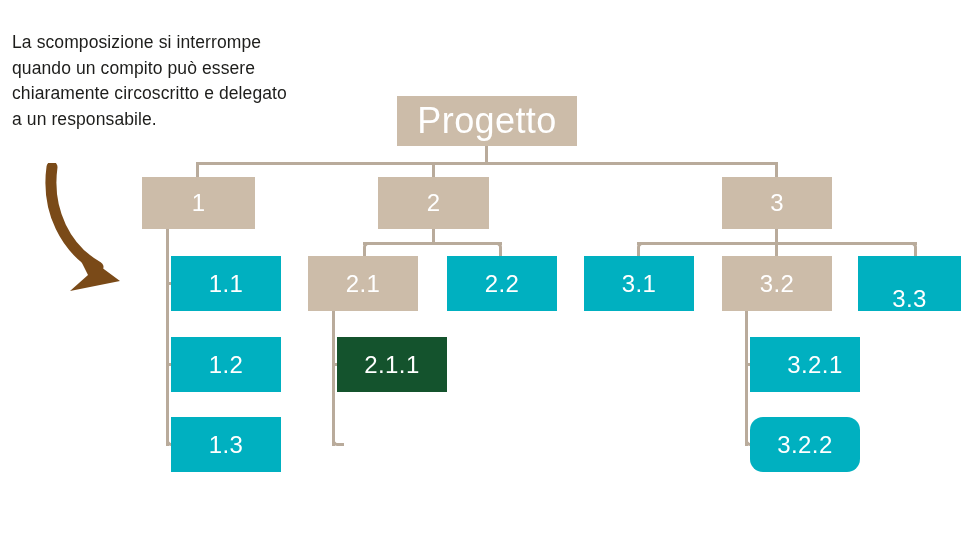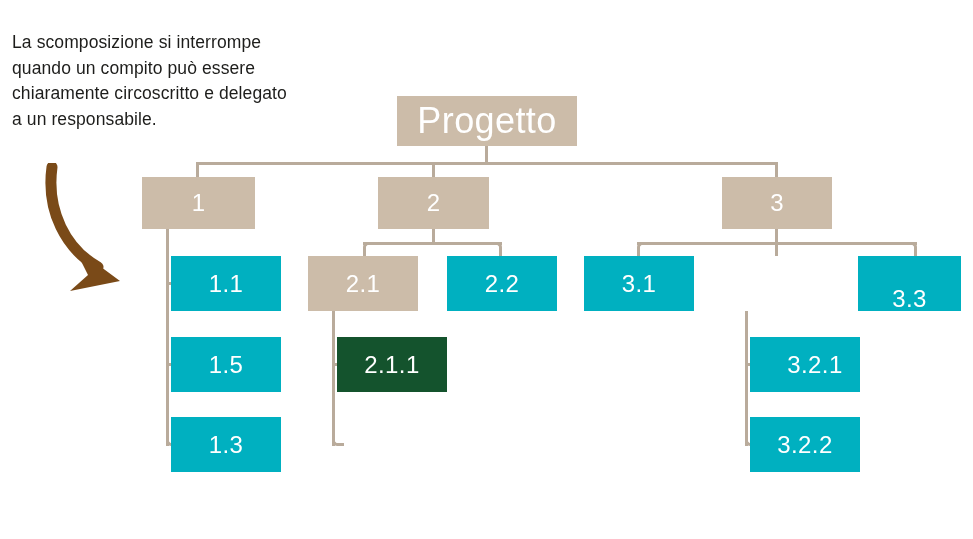--- a/index.html
+++ b/index.html
@@ -135,40 +135,43 @@
   <div class="node" style="left: 378px; top: 177px; width: 111px; height: 52px; background: rgb(204, 188, 169); color: rgb(255, 255, 255);">
     <span class="node-label" style="font-size: 24px;">2</span>
   </div>
   <div class="node" style="left: 722px; top: 177px; width: 110px; height: 52px; background: rgb(204, 188, 169); color: rgb(255, 255, 255);">
     <span class="node-label" style="font-size: 24px;">3</span>
   </div>
   <div class="node" style="left: 171px; top: 256px; width: 110px; height: 55px; background: rgb(0, 176, 192); color: rgb(255, 255, 255);">
     <span class="node-label" style="font-size: 24px;">1.1</span>
   </div>
   <div class="node" style="left: 171px; top: 337px; width: 110px; height: 55px; background: rgb(0, 176, 192); color: rgb(255, 255, 255);">
-    <span class="node-label" style="font-size: 24px;">1.5</span>
+    <span class="node-label" style="font-size: 24px;">1.2</span>
   </div>
   <div class="node" style="left: 171px; top: 417px; width: 110px; height: 55px; background: rgb(0, 176, 192); color: rgb(255, 255, 255);">
     <span class="node-label" style="font-size: 24px;">1.3</span>
   </div>
   <div class="node" style="left: 308px; top: 256px; width: 110px; height: 55px; background: rgb(204, 188, 169); color: rgb(255, 255, 255);">
     <span class="node-label" style="font-size: 24px;">2.1</span>
   </div>
   <div class="node" style="left: 447px; top: 256px; width: 110px; height: 55px; background: rgb(0, 176, 192); color: rgb(255, 255, 255); align-items: center;">
     <span class="node-label" style="font-size: 24px;">2.2</span>
   </div>
   <div class="node" style="left: 337px; top: 337px; width: 110px; height: 55px; background: #14532d; color: rgb(255, 255, 255);">
     <span class="node-label" style="font-size: 24px;">2.1.1</span>
   </div>
   <div class="node" style="left: 584px; top: 256px; width: 110px; height: 55px; background: rgb(0, 176, 192); color: rgb(255, 255, 255);">
     <span class="node-label" style="font-size: 24px;">3.1</span>
   </div>
+  <div class="node" style="left: 722px; top: 256px; width: 110px; height: 55px; background: rgb(204, 188, 169); color: rgb(255, 255, 255);">
+    <span class="node-label" style="font-size: 24px;">3.2</span>
+  </div>
   <div class="node" style="left: 858px; top: 256px; width: 103px; height: 55px; background: rgb(0, 176, 192); color: rgb(255, 255, 255); align-items: flex-end;">
     <span class="node-label" style="font-size: 24px;">3.3</span>
   </div>
   <div class="node" style="left: 750px; top: 337px; width: 110px; height: 55px; background: rgb(0, 176, 192); color: rgb(255, 255, 255); padding-left: 20px;">
     <span class="node-label" style="font-size: 24px;">3.2.1</span>
   </div>
-  <div class="node" style="left: 750px; top: 417px; width: 110px; height: 55px; background: rgb(0, 176, 192); color: rgb(255, 255, 255);">
+  <div class="node" style="left: 750px; top: 417px; width: 110px; height: 55px; background: rgb(0, 176, 192); color: rgb(255, 255, 255); border-radius: 13px;">
     <span class="node-label" style="font-size: 24px;">3.2.2</span>
   </div>
 
 </div>
 
 </body></html>

